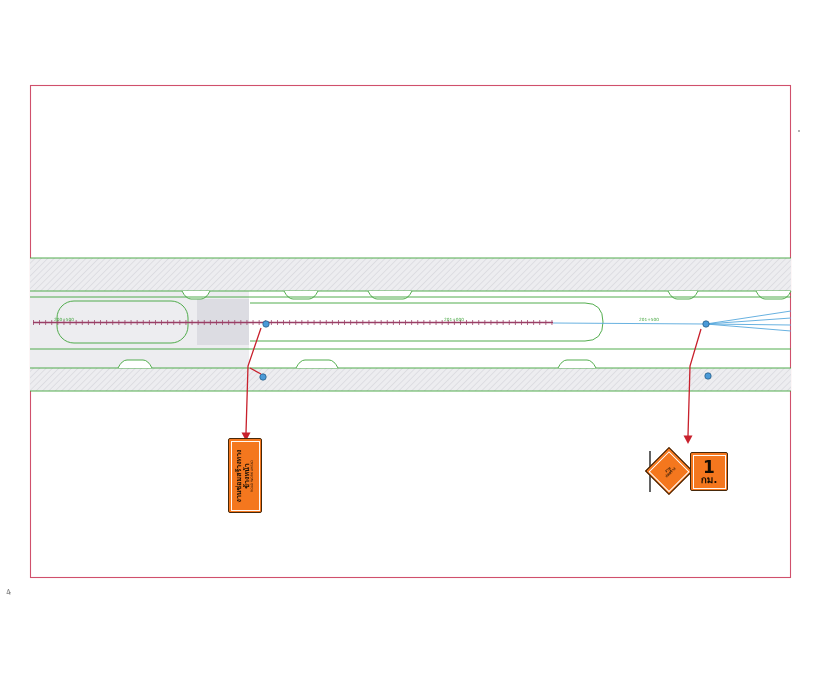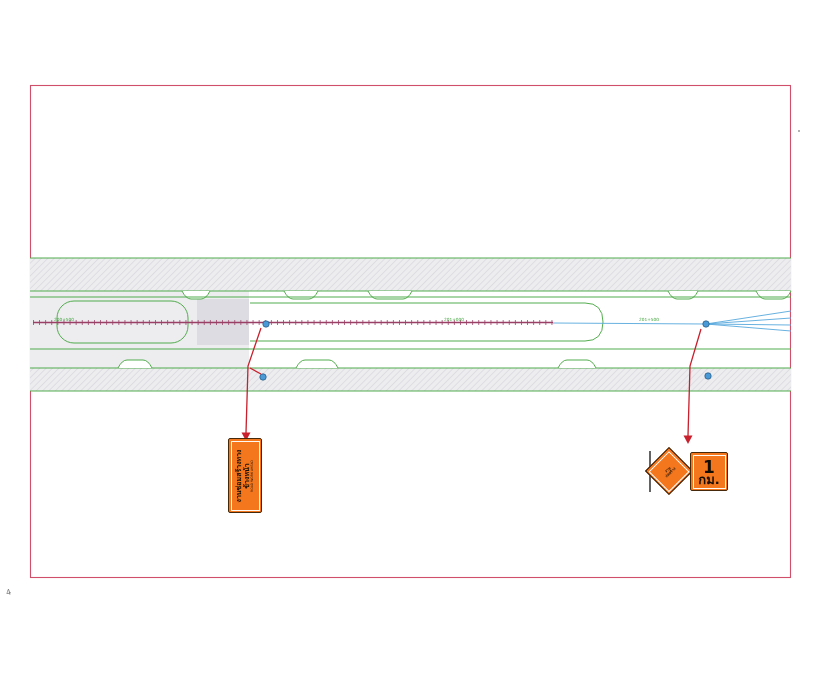--- a/index.html
+++ b/index.html
@@ -38,21 +38,21 @@
 
   .diamond{position:absolute;left:652px;top:454px;width:34px;height:34px;transform:rotate(45deg);
            background:var(--sign_orange);border:1.6px solid #221504;box-sizing:border-box;}
   .diamond-inner{position:absolute;inset:1.5px;border:1px solid #ffffff;box-sizing:border-box;}
   .diamond-text{position:absolute;left:50%;top:50%;transform:translate(-50%,-50%) rotate(-45deg) scale(.62);
                 text-align:center;font-size:6px;line-height:6px;font-weight:bold;color:#1a1006;white-space:nowrap;}
 
   .km-sign{left:690px;top:452px;width:38px;height:39px;display:flex;flex-direction:column;
            align-items:center;justify-content:center;}
   .km-value{position:relative;font-size:17px;font-weight:bold;line-height:17px;color:#140d03;}
-  .km-unit{position:relative;font-size:13px;line-height:8px;font-weight:bold;color:#140d03;}
+  .km-unit{position:relative;font-size:10px;line-height:8px;font-weight:bold;color:#140d03;}
 
   .corner-mark{position:absolute;left:6px;top:588px;font-size:8px;color:#777;transform:rotate(-15deg);}
 </style>
 </head>
 <body>
 
 <div class="canvas">
 
   <svg class="plan" width="823" height="690" viewBox="0 0 823 690">
     <defs>

